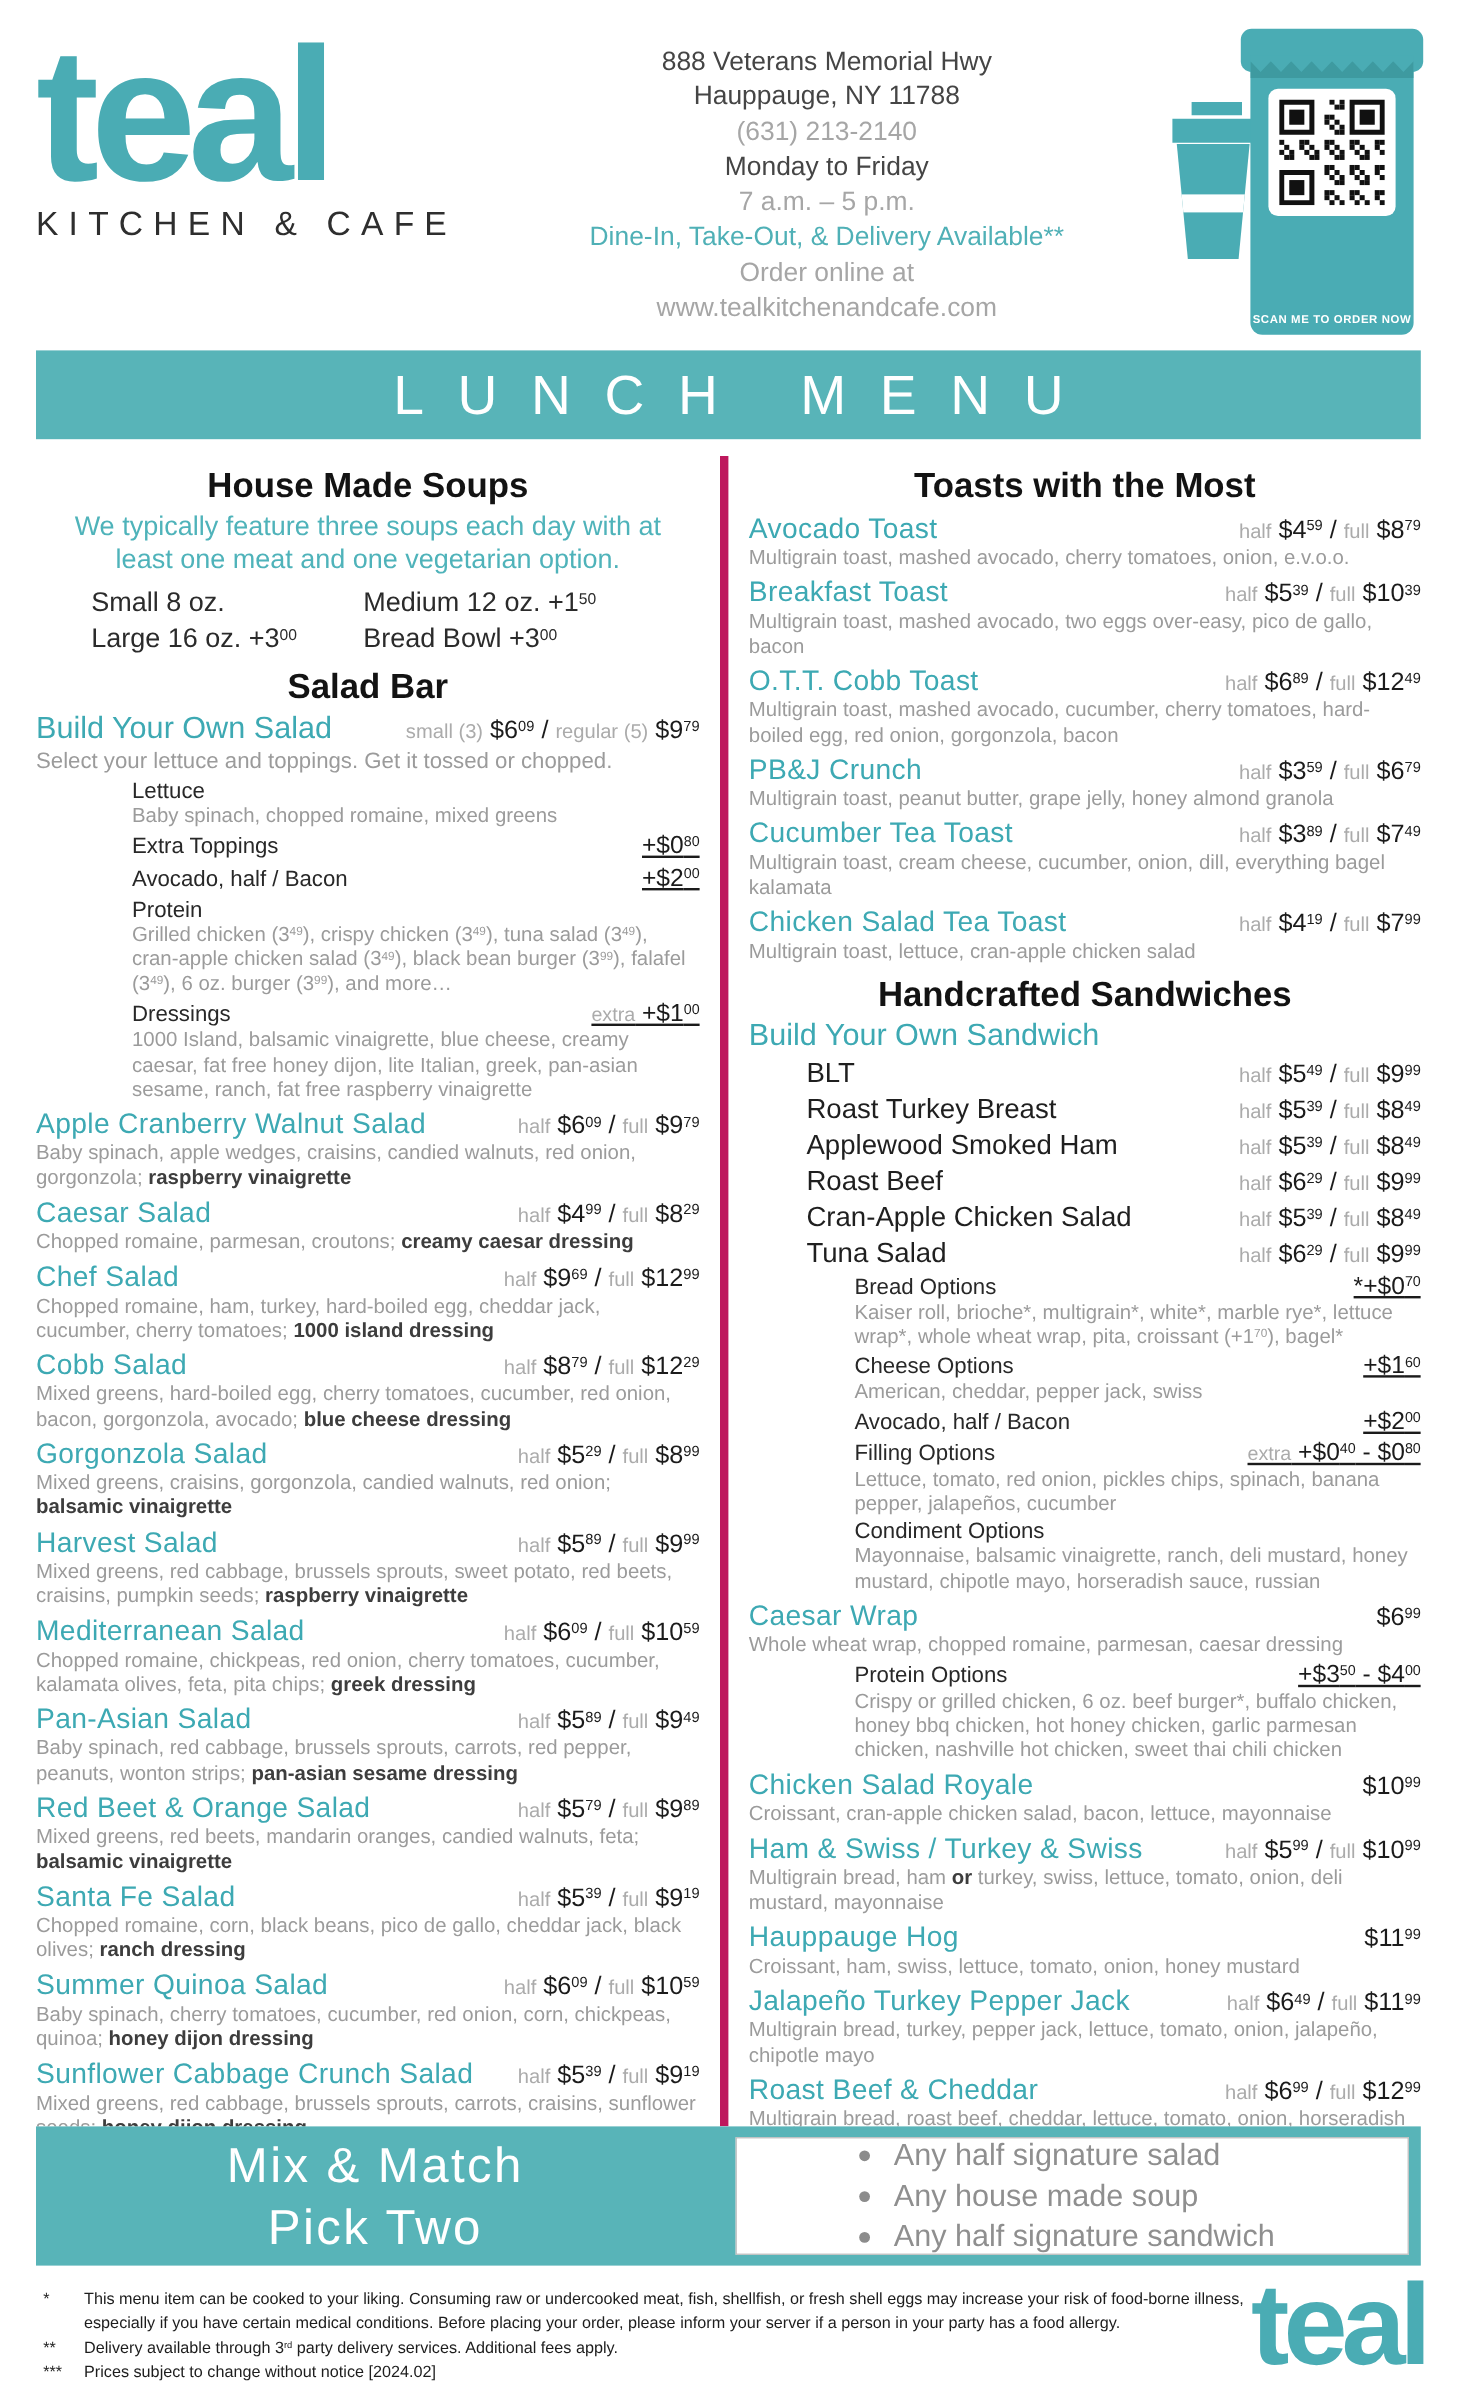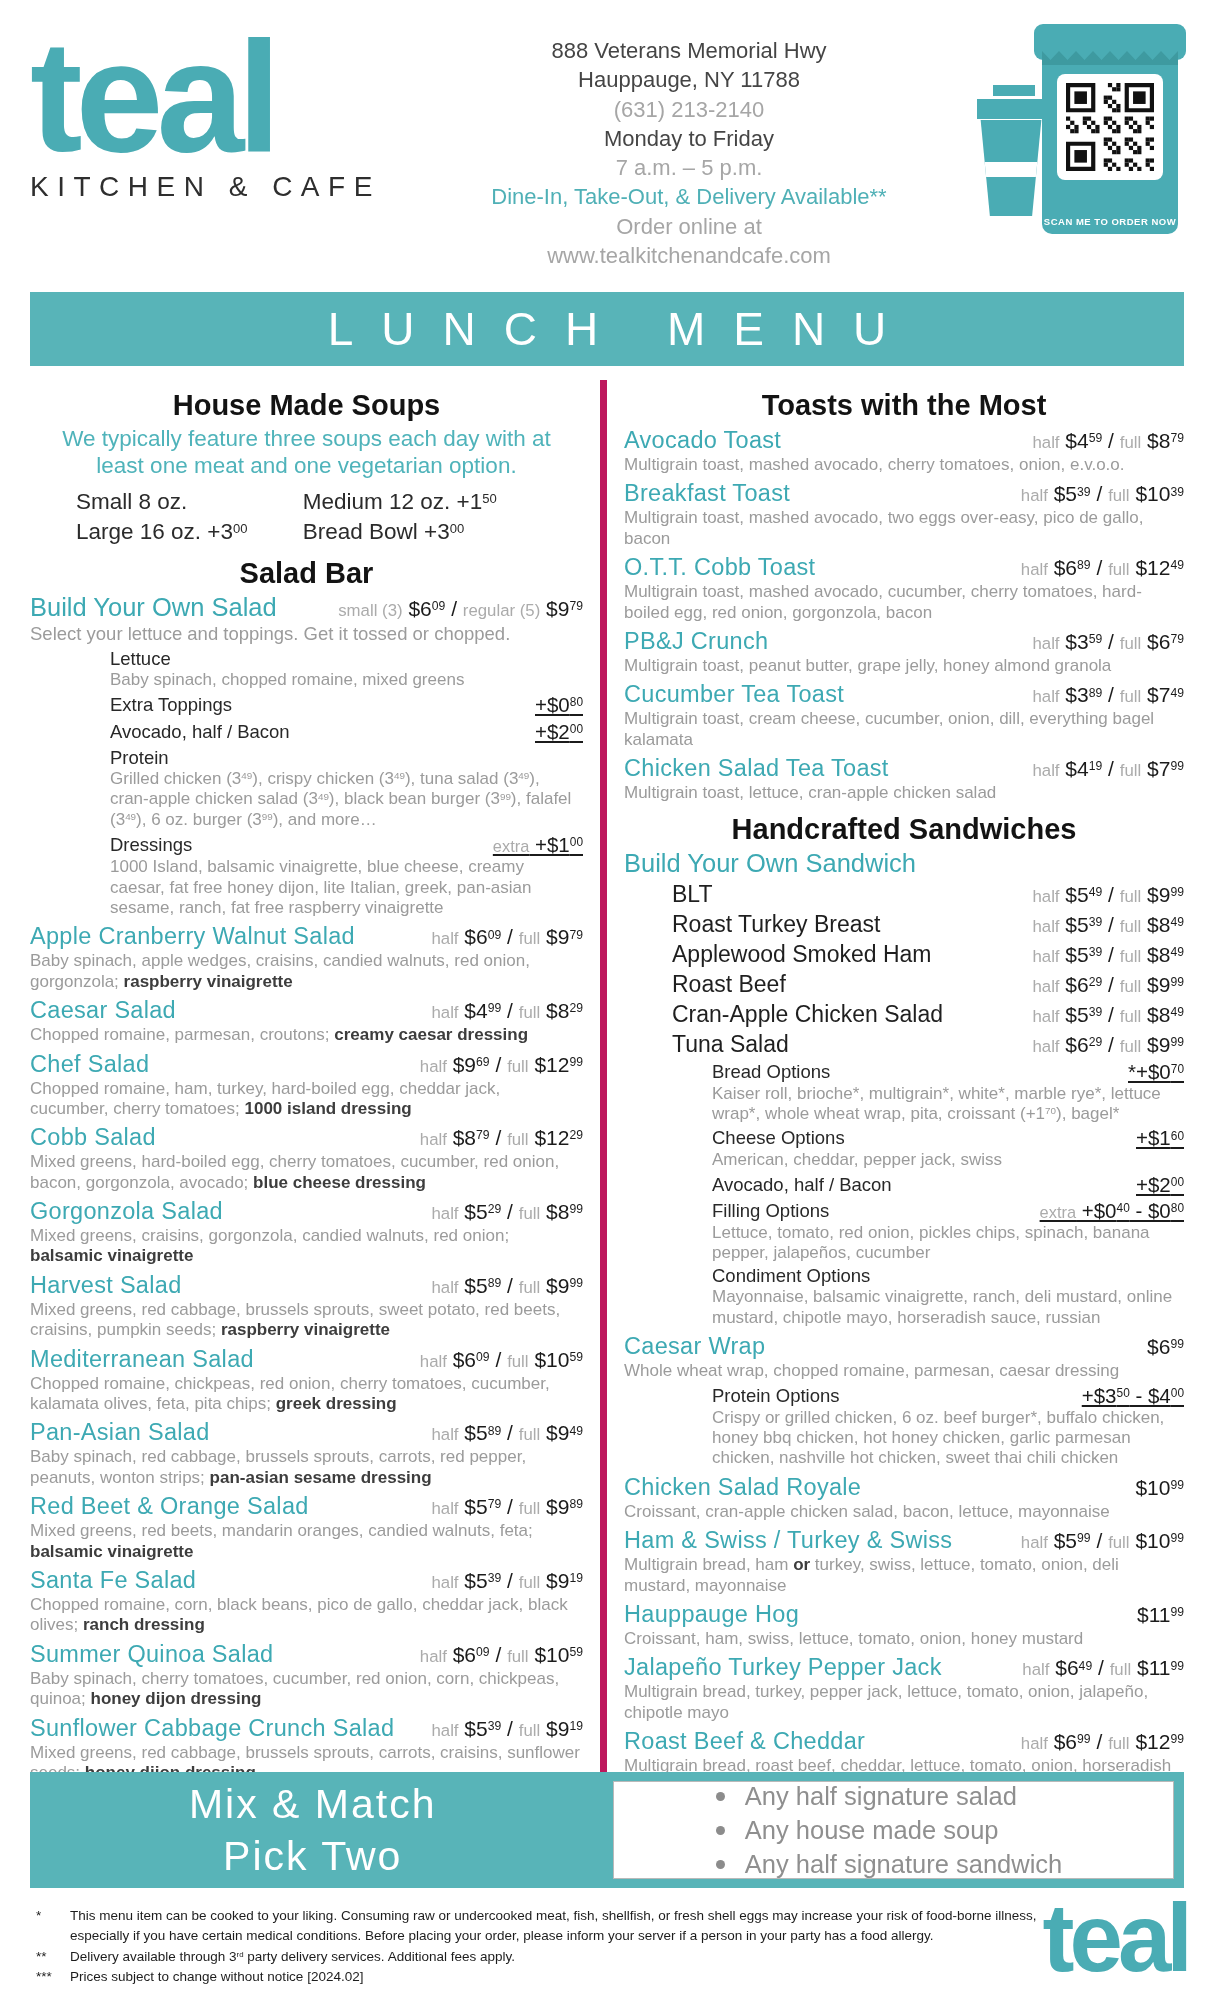--- a/index.html
+++ b/index.html
@@ -25,21 +25,21 @@
   .t-gray{color:#a6a6a6;}
   .t-teal{color:#4fb0b6;}
 
   
   .qr-area{width:212px;flex:none;position:relative;}
   .cup{position:absolute;left:0;top:62px;width:78px;height:135px;}
   .cup-lid-top{position:absolute;top:0;left:14px;width:42px;height:12px;background:var(--teal);border-radius:3px 3px 0 0;border:3px solid #fff;}
   .cup-lid{position:absolute;top:14px;left:-2px;width:72px;height:20px;background:var(--teal);border-radius:3px;border:3px solid #fff;}
   .cup-body{position:absolute;top:38px;left:2px;width:66px;height:96px;background:var(--teal);clip-path:polygon(4% 0,96% 0,82% 100%,18% 100%);}
   .cup-band{position:absolute;top:44%;left:0;right:0;height:15px;background:#fff;}
-  .bag{position:absolute;right:2px;top:4px;width:152px;height:210px;}
+  .bag{position:absolute;right:2px;top:4px;width:152px;height:255px;}
   .bag-lip{position:absolute;top:0;left:0;right:0;height:36px;background:var(--teal);border-radius:9px;}
   .bag-body{position:absolute;top:22px;left:8px;right:8px;bottom:0;background:var(--teal);border-radius:0 0 10px 10px;}
   .bag-zigzag{position:absolute;top:27px;left:8px;right:8px;height:14px;}
   .bag-qr-frame{position:absolute;top:50px;left:50%;transform:translateX(-50%);width:106px;height:106px;background:#fff;border-radius:8px;display:flex;align-items:center;justify-content:center;}
   .bag-qr-frame svg{width:88px;height:88px;}
   .bag-label{position:absolute;bottom:7px;left:0;right:0;text-align:center;color:#fff;font-size:9.5px;font-weight:700;letter-spacing:0.5px;}
 
   
   .banner{position:absolute;left:30px;right:30px;top:292px;height:74px;background:var(--teal-banner);color:#fff;
           display:flex;align-items:center;justify-content:center;font-size:46px;letter-spacing:28px;padding-left:28px;box-sizing:border-box;}
@@ -523,21 +523,21 @@
                 <span class="optprice"><span class="plbl">extra</span> +$0<sup>40</sup> - $0<sup>80</sup></span>
               </div>
               <div class="optdesc">Lettuce, tomato, red onion, pickles chips, spinach, banana pepper, jalapeños, cucumber</div>
             </div>
 
             <div class="opt opt2">
               <div class="optrow">
                 <span class="optlabel">Condiment Options</span>
 
               </div>
-              <div class="optdesc">Mayonnaise, balsamic vinaigrette, ranch, deli mustard, online mustard, chipotle mayo, horseradish sauce, russian</div>
+              <div class="optdesc">Mayonnaise, balsamic vinaigrette, ranch, deli mustard, honey mustard, chipotle mayo, horseradish sauce, russian</div>
             </div>
           </div>
       </div>
 
       <div>
 
           <div class="item">
             <div class="irow">
               <span class="iname">Caesar Wrap</span>
               <span class="iprice">$6<sup>99</sup></span>

